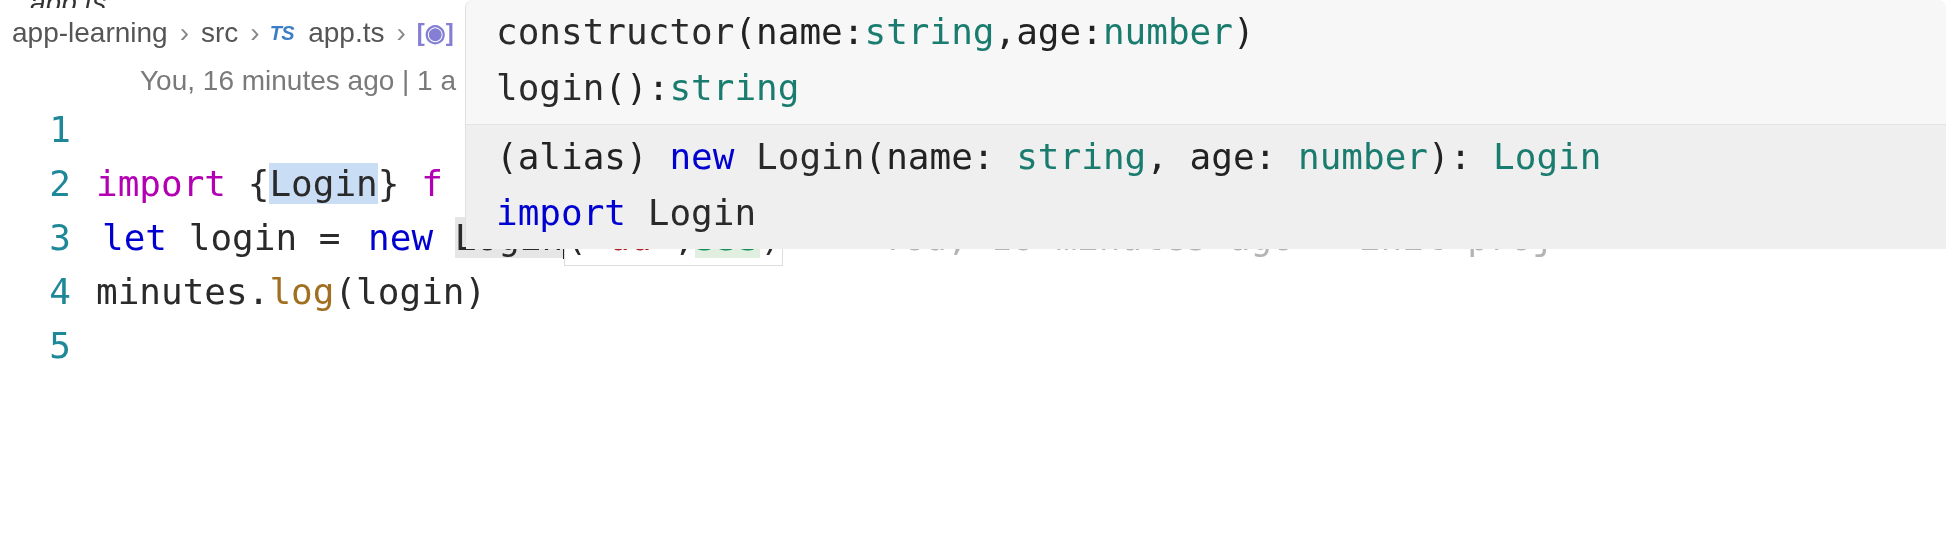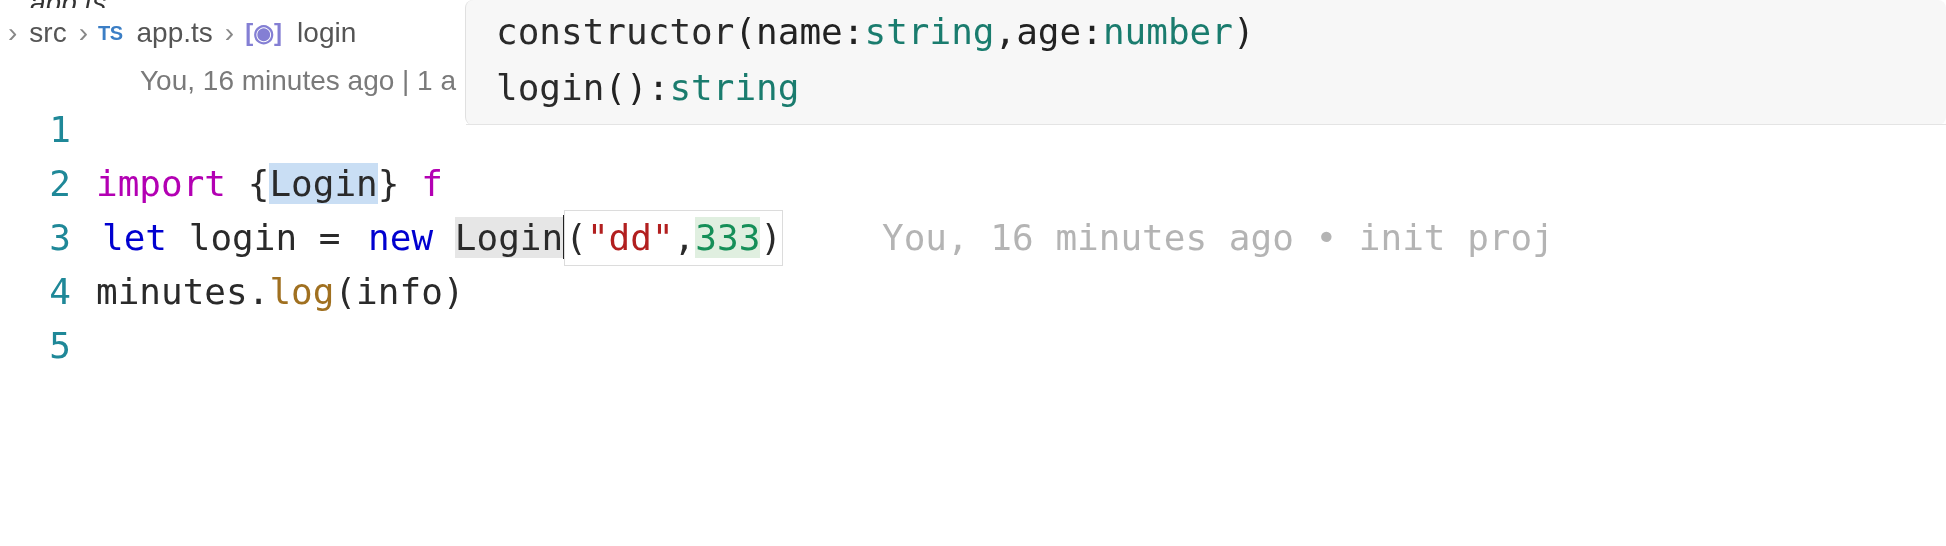--- a/index.html
+++ b/index.html
@@ -43,20 +43,21 @@
     }
     .crumb { padding: 0 6px; color: #555; }
     .crumb-sep { color: #888; padding: 0 2px; }
     .ts-badge {
       font-size: 20px;
       font-weight: 700;
       color: #3b7ec5;
       background: #fff;
       padding: 0 4px;
       letter-spacing: -0.5px;
+      font-style: italic;
     }
     .crumb-file { color: #555; }
     .sym-icon {
       display: inline-block;
       color: #847fd4;
       font-size: 24px;
       font-weight: 700;
       padding: 0 5px;
     }
     .lens {
@@ -156,20 +157,21 @@
 <body>
 
 <div class="tab-bar">
   <div class="tab">
     <span>app.ts</span>
   </div>
   <span class="tab-close">×</span>
 </div>
 
 <div class="breadcrumb">
+  <span class="crumb">app-learning</span>
   <span class="crumb-sep">›</span>
   <span class="crumb">src</span>
   <span class="crumb-sep">›</span>
   <span class="ts-badge">TS</span>
   <span class="crumb crumb-file">app.ts</span>
   <span class="crumb-sep">›</span>
   <span class="sym-icon">[◉]</span>
   <span class="crumb">login</span>
 </div>
 
@@ -180,22 +182,26 @@
     <div class="ln">1</div>
     <div class="ln">2</div>
     <div class="ln">3</div>
     <div class="ln">4</div>
     <div class="ln">5</div>
   </div>
   <div class="code">
     <div class="code-line"></div>
     <div class="code-line"><span class="kw-purple">import</span><span class="punct"> {</span><span class="ident sel-word">Login</span><span class="punct">}</span><span class="kw-purple"> f</span></div>
     <div class="code-line"><span class="kw-blue">let</span><span class="ident"> login</span><span class="punct"> = </span><span class="kw-blue">new</span><span> </span><span class="ident occ-word">Login</span><span class="cursor"></span><span class="param-box"><span class="punct">(</span><span class="str">"dd"</span><span class="punct">,</span><span class="num param-cur">333</span><span class="punct">)</span></span><span class="blame">You, 16 minutes ago • init proj</span></div>
-    <div class="code-line"><span class="ident">minutes</span><span class="punct">.</span><span class="call">log</span><span class="punct">(info)</span></div>
+    <div class="code-line"><span class="ident">minutes</span><span class="punct">.</span><span class="call">log</span><span class="punct">(login)</span></div>
   </div>
 </div>
 
 <div class="hover">
   <div class="hover-top">
     <div class="hover-row"><span class="h-ident">constructor</span><span class="h-punct">(name:</span><span class="h-type">string</span><span class="h-punct">,age:</span><span class="h-type">number</span><span class="h-punct">)</span></div>
     <div class="hover-row"><span class="h-ident">login</span><span class="h-punct">():</span><span class="h-type">string</span></div>
   </div>
+  <div class="hover-bot">
+    <div class="hover-row"><span class="h-punct">(alias) </span><span class="h-kw">new</span><span class="h-ident"> Login</span><span class="h-punct">(name: </span><span class="h-type">string</span><span class="h-punct">, age: </span><span class="h-type">number</span><span class="h-punct">): </span><span class="h-type">Login</span></div>
+    <div class="hover-row"><span class="h-kw">import</span><span class="h-ident"> Login</span></div>
+  </div>
 </div>
 
 </body></html>

